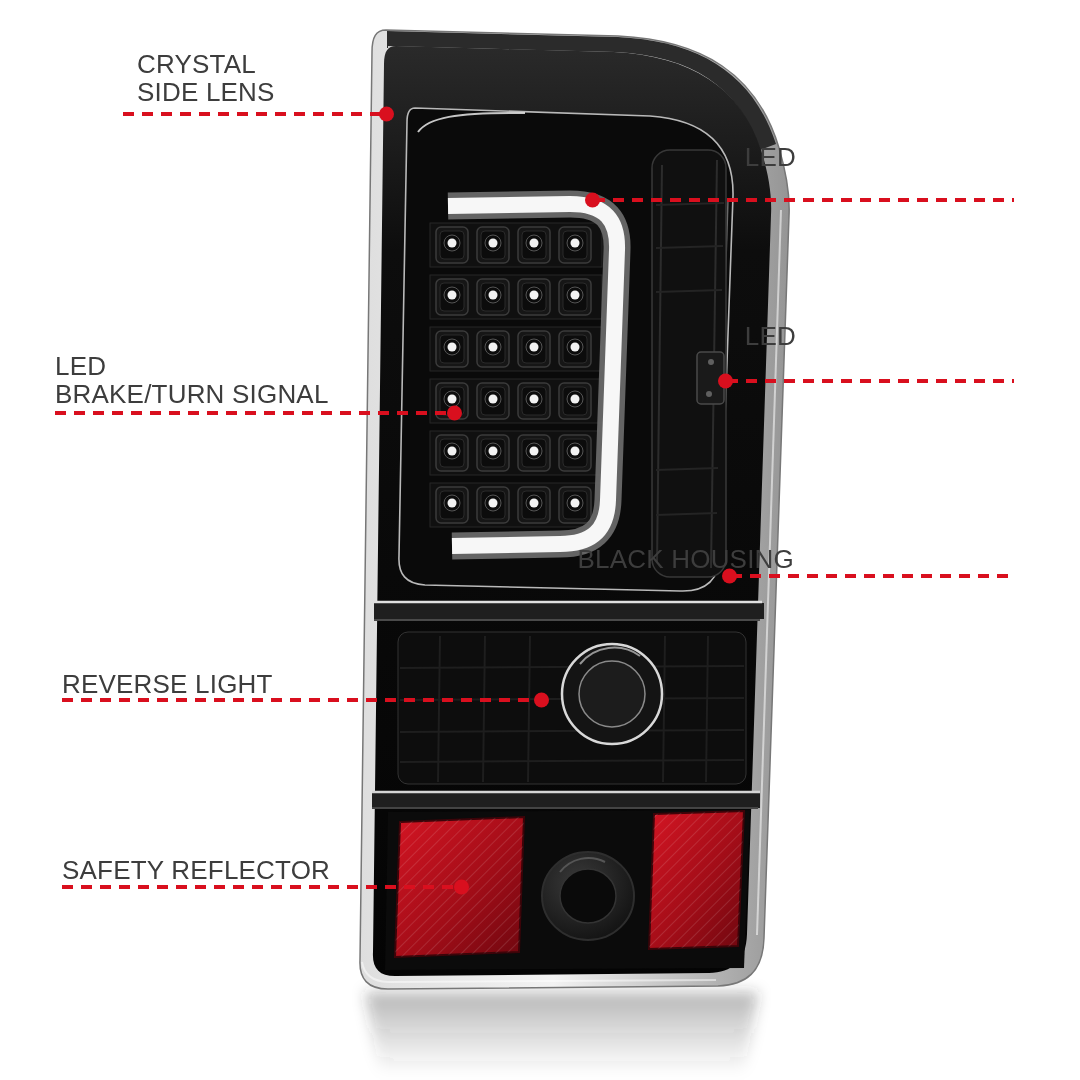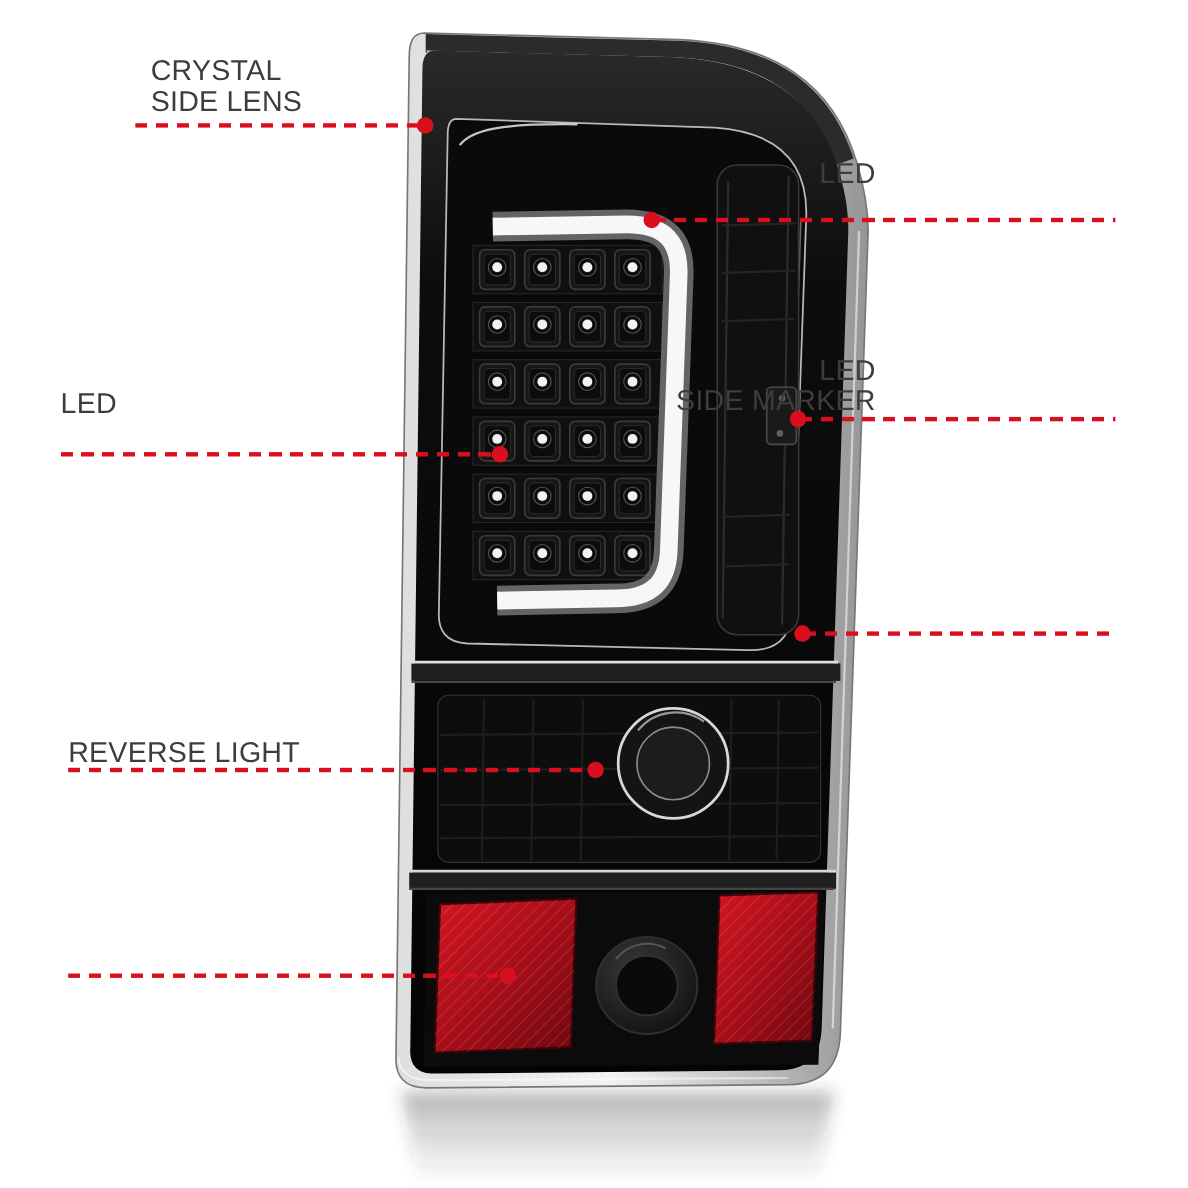--- a/index.html
+++ b/index.html
@@ -185,41 +185,47 @@
 
   <div class="label right" style="right:66px; top:143px">
     <span>LED</span>
   </div>
   <div class="callout" style="left:594px; top:198px; width:420px">
     <i class="dot start"></i>
   </div>
 
   <div class="label right" style="right:66px; top:322px">
     <span>LED</span>
-    <span>SIDE MARKER</span>
   </div>
   <div class="callout" style="left:727px; top:379px; width:287px">
     <i class="dot start"></i>
   </div>
 
+  <div class="label right" style="right:68px; top:545px">
+    <span>BLACK HOUSING</span>
+  </div>
   <div class="callout" style="left:731px; top:574px; width:281px">
     <i class="dot start"></i>
   </div>
 
   <div class="label" style="left:55px; top:352px">
     <span>LED</span>
+    <span>BRAKE/TURN SIGNAL</span>
   </div>
   <div class="callout" style="left:55px; top:411px; width:398px">
     <i class="dot end"></i>
   </div>
 
   <div class="label" style="left:62px; top:670px">
     <span>REVERSE LIGHT</span>
   </div>
   <div class="callout" style="left:62px; top:698px; width:478px">
     <i class="dot end"></i>
   </div>
 
+  <div class="label" style="left:62px; top:856px">
+    <span>SAFETY REFLECTOR</span>
+  </div>
   <div class="callout" style="left:62px; top:885px; width:398px">
     <i class="dot end"></i>
   </div>
 
 </div>
 
 </body></html>

